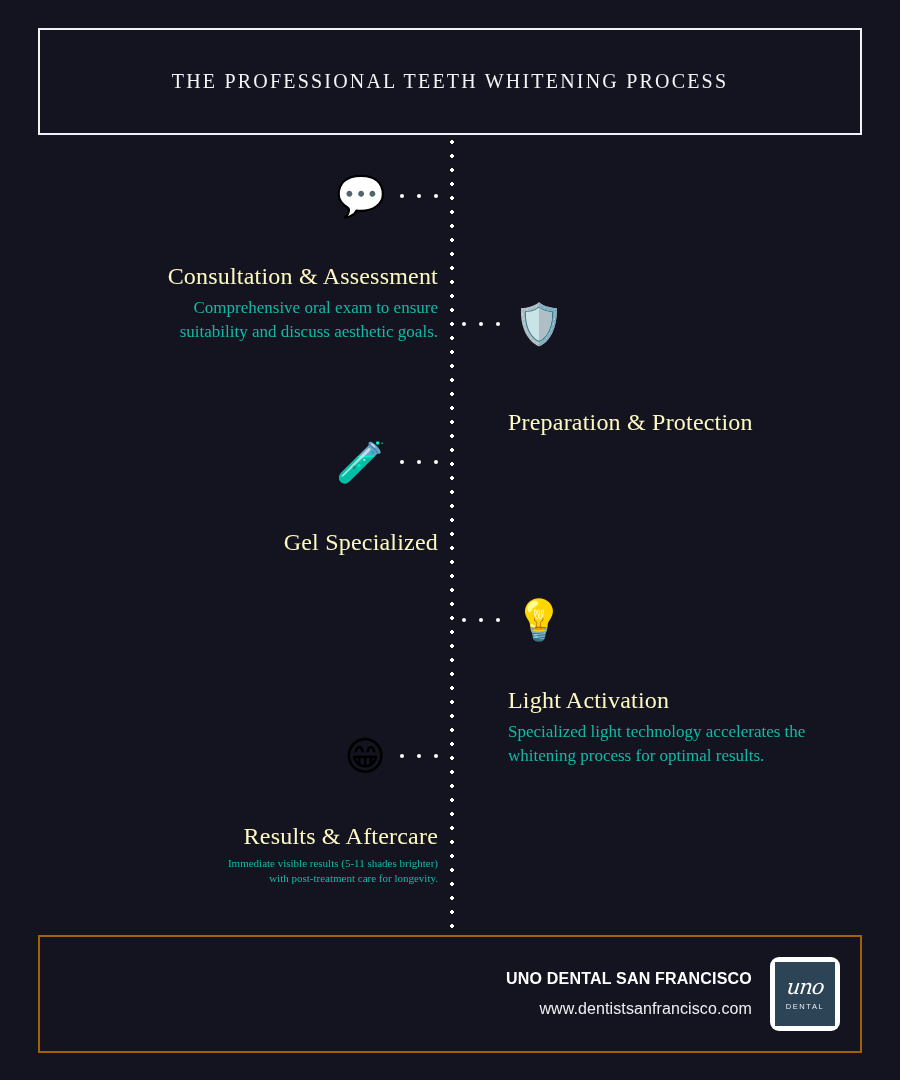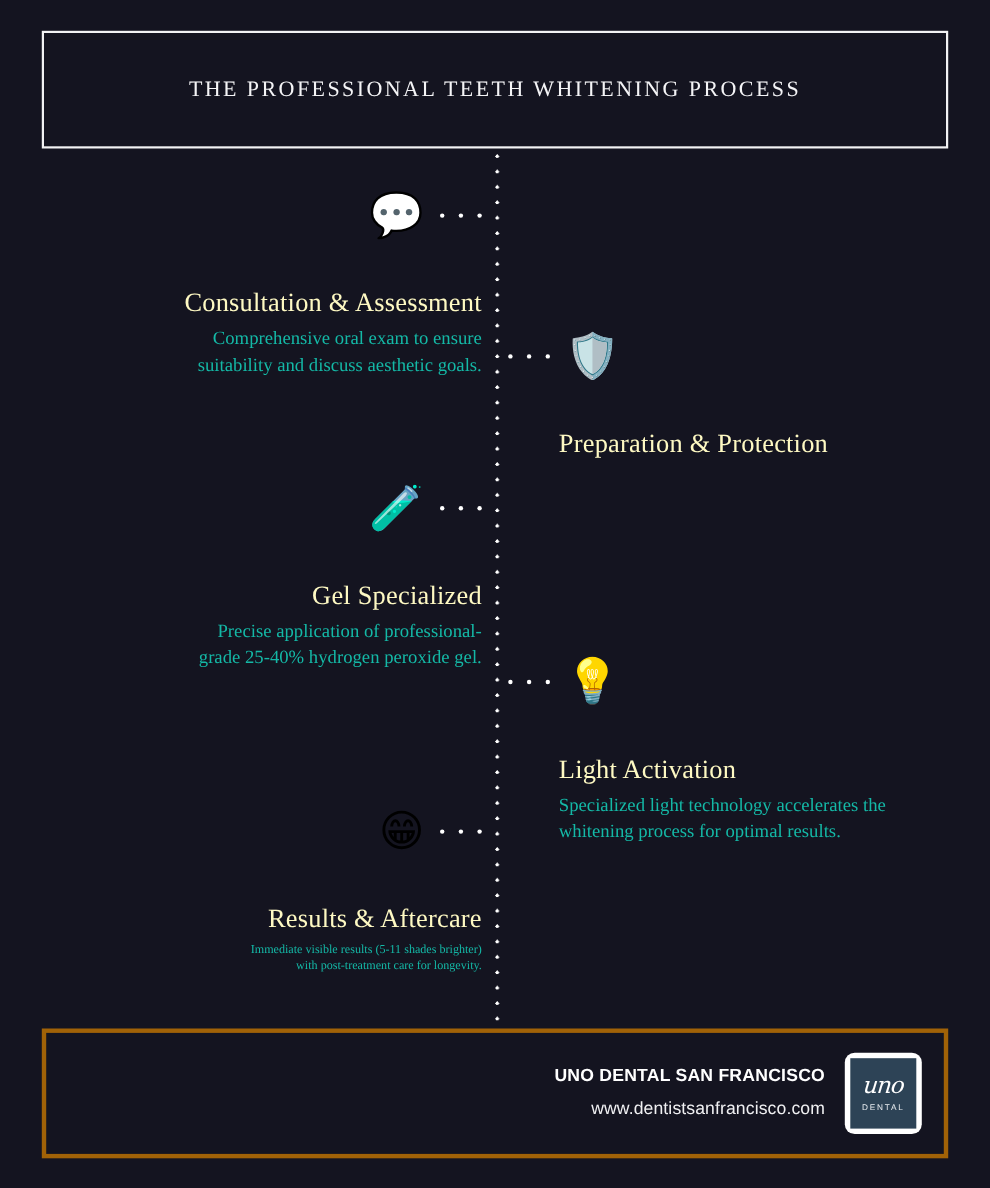--- a/index.html
+++ b/index.html
@@ -106,21 +106,21 @@
   }
   .step-body.small { font-size: 11px; }
 
   
   .footer-box {
     position: absolute;
     left: 38px;
     top: 935px;
     width: 824px;
     height: 118px;
-    border: 4px solid #a16207;
+    border: 2px solid #a16207;
     box-sizing: border-box;
   }
   .footer-inner {
     position: absolute;
     right: 20px;
     top: 50%;
     transform: translateY(-50%);
     display: flex;
     align-items: center;
     gap: 18px;
@@ -203,38 +203,36 @@
 
 <div class="step step-right" style="top:296px;">
   <div class="icon-row">
     <span class="connector">
       <span class="dot"></span>
       <span class="dot"></span>
       <span class="dot"></span>
     </span>
     <span class="step-icon">🛡️</span>
   </div>
-  <div style="margin-top:38px; margin-left:46px;">
+  <div style="margin-top:56px; margin-left:46px;">
     <h2 class="step-heading">Preparation &amp; Protection</h2>
   </div>
 </div>
 
 <div class="step step-left" style="top:434px;">
   <div class="icon-row">
     <span class="step-icon">🧪</span>
     <span class="connector">
       <span class="dot"></span>
       <span class="dot"></span>
       <span class="dot"></span>
     </span>
   </div>
   <div style="margin-top:38px;">
     <h2 class="step-heading">Gel Specialized</h2>
-    <p class="step-body">Precise application of professional-
-grade 25-40% hydrogen peroxide gel.</p>
   </div>
 </div>
 
 <div class="step step-right" style="top:592px;">
   <div class="icon-row">
     <span class="connector">
       <span class="dot"></span>
       <span class="dot"></span>
       <span class="dot"></span>
     </span>

